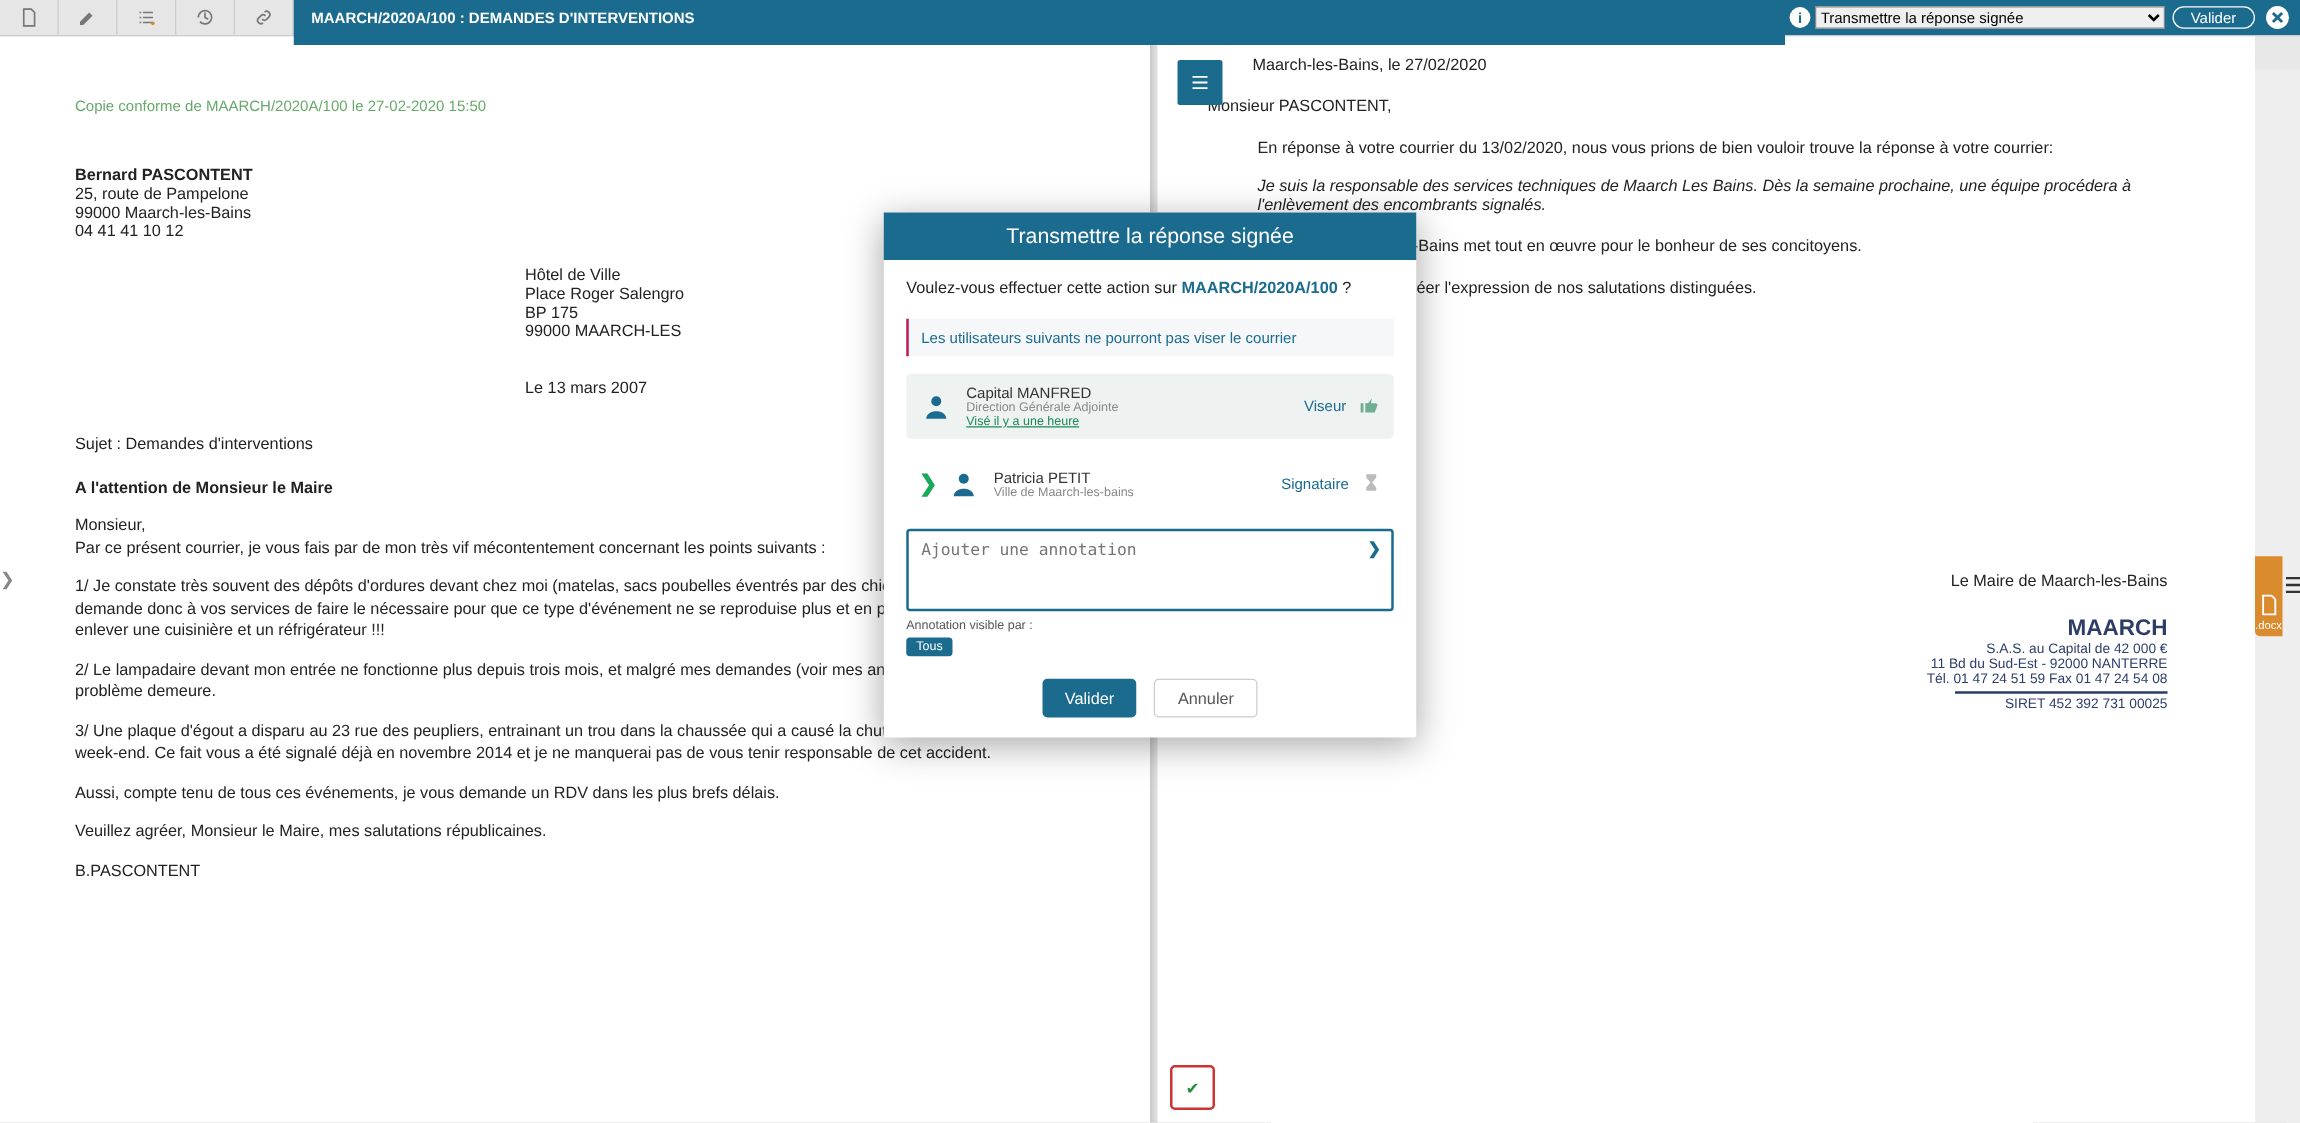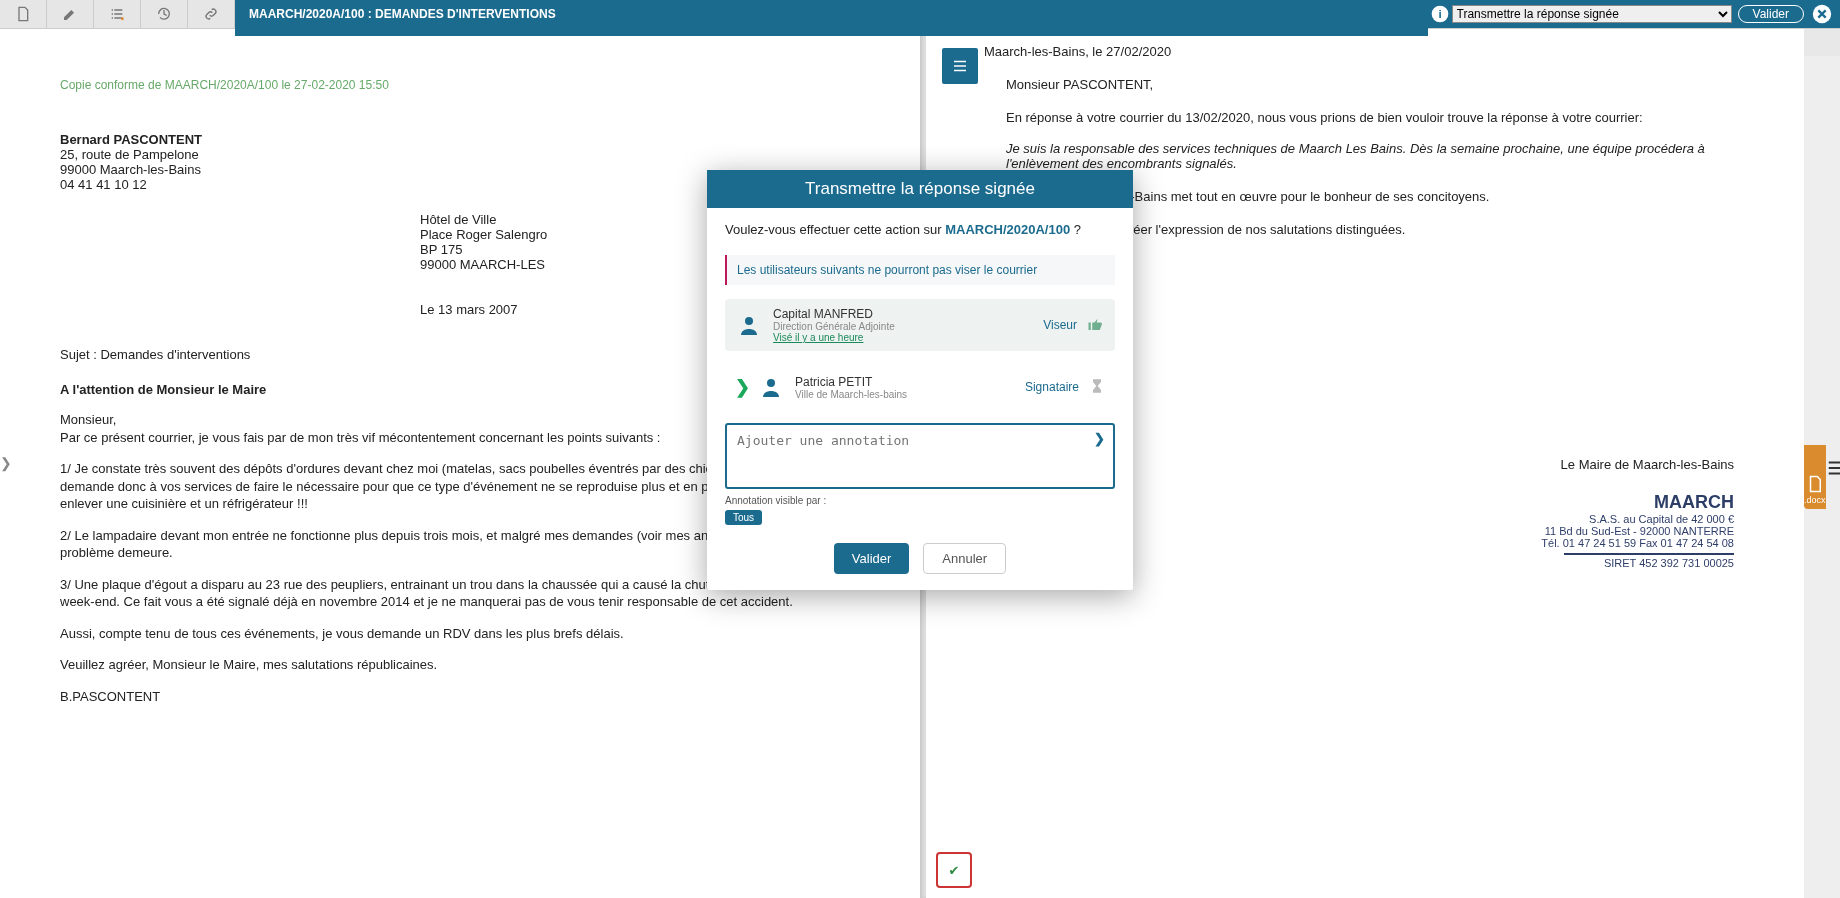--- a/index.html
+++ b/index.html
@@ -154,22 +154,22 @@
 
   <div class="splitter"></div>
 
   <div class="right-doc">
     <div class="rd-list-chip">
         <svg width="18" height="18" viewBox="0 0 24 24">
           <path d="M4 6h16M4 12h16M4 18h16" stroke="#fff" stroke-width="2"></path>
         </svg>
       </div>
     <div class="rd-pad">
-      <div class="rd-line" style="margin-left:18px;">Maarch-les-Bains, le 27/02/2020</div>
-      <div class="rd-line" style="margin-top:18px;margin-left:40px;">Monsieur PASCONTENT,</div>
+      <div class="rd-line" style="margin-left:36px;">Maarch-les-Bains, le 27/02/2020</div>
+      <div class="rd-line" style="margin-top:18px;">Monsieur PASCONTENT,</div>
       <div class="rd-line" style="margin-top:18px;margin-left:40px;">En réponse à votre courrier du 13/02/2020, nous vous prions de bien vouloir trouve la réponse à votre courrier:</div>
       <div class="rd-ital" style="margin-left:40px;">Je suis la responsable des services techniques de Maarch Les Bains. Dès la semaine prochaine, une équipe procédera à l'enlèvement des encombrants signalés.</div>
       <div class="rd-line" style="margin-top:18px;margin-left:100px;">Maarch-les-Bains met tout en œuvre pour le bonheur de ses concitoyens.</div>
       <div class="rd-line" style="margin-top:18px;margin-left:100px;">Veuillez agréer l'expression de nos salutations distinguées.</div>
       <div class="rd-mayor">Le Maire de Maarch-les-Bains</div>
       <div class="rd-sig">
         <div class="brand">MAARCH</div>
         <div>S.A.S. au Capital de 42 000 €</div>
         <div>11 Bd du Sud-Est - 92000 NANTERRE</div>
         <div>Tél. 01 47 24 51 59 Fax 01 47 24 54 08</div>

